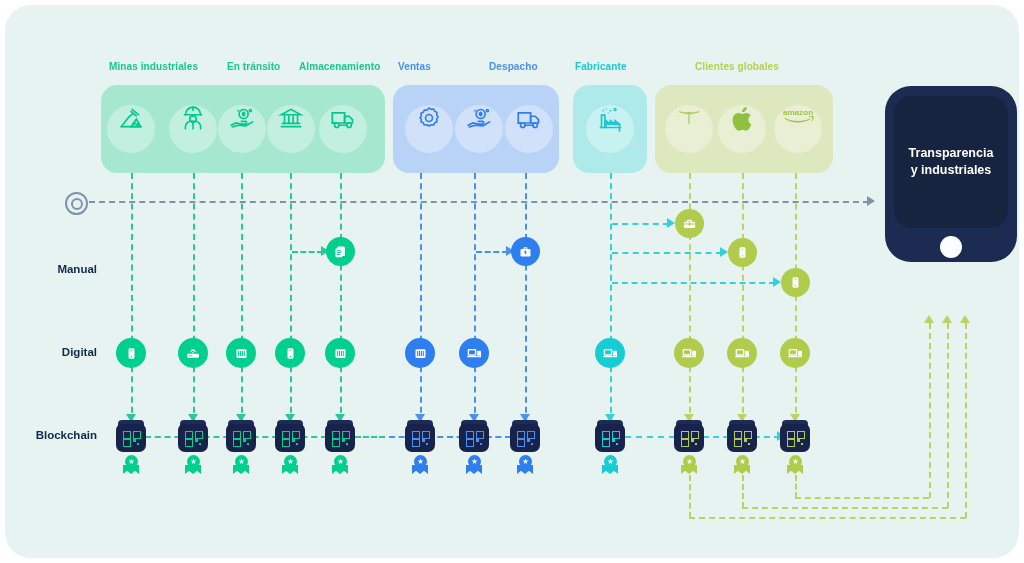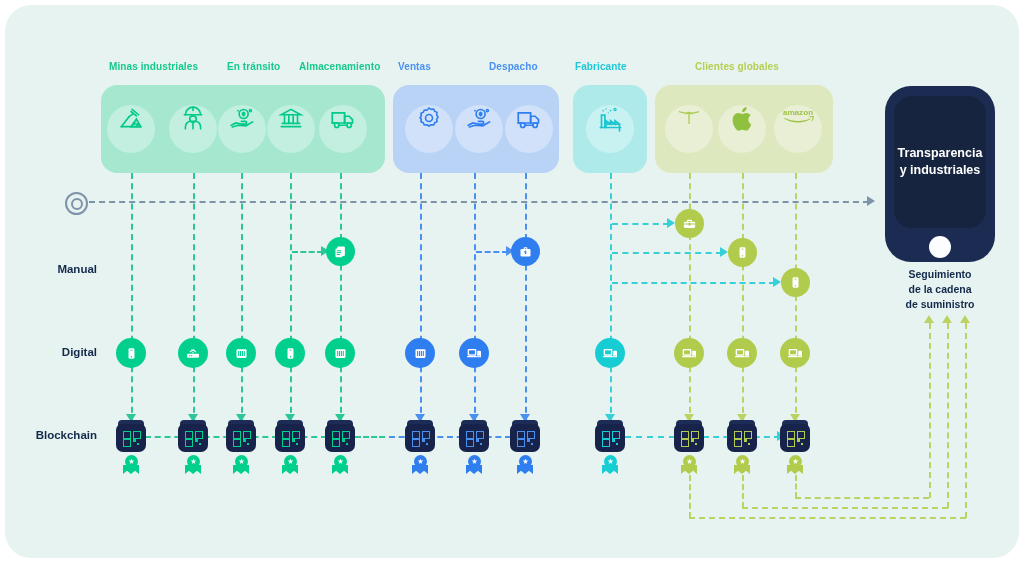--- a/index.html
+++ b/index.html
@@ -29,21 +29,21 @@
   .bc .qr{position:absolute;left:7px;top:11px;width:16px;height:14px;}
   .bc .qr i{position:absolute;display:block;}
 
   
   .seal{position:absolute;width:18px;height:20px;}
   .seal .disc{position:absolute;left:3px;top:0;width:13px;height:13px;border-radius:50%;}
   .seal .star{position:absolute;left:6.5px;top:3.5px;width:6px;height:6px;}
   .seal .rb{position:absolute;top:10px;width:8px;height:9px;}
 
   
-  #phone{position:absolute;left:880px;top:81px;width:110px;height:176px;background:#1b2b52;border-radius:26px;}
+  #phone{position:absolute;left:880px;top:81px;width:132px;height:176px;background:#1b2b52;border-radius:26px;}
   #phone .screen{position:absolute;left:9px;top:10px;right:9px;height:132px;background:#16243f;border-radius:18px;display:flex;align-items:center;justify-content:center;}
   #phone .ptxt{color:#ffffff;font-size:12.5px;font-weight:bold;line-height:1.35;text-align:center;}
   #phone .home{position:absolute;left:50%;margin-left:-11px;top:150px;width:22px;height:22px;border-radius:50%;background:#fbfdff;}
   #phonecap{position:absolute;left:873px;top:262px;width:124px;text-align:center;font-size:10.5px;font-weight:bold;color:#13294b;line-height:1.45;}
 
   .target{position:absolute;width:19px;height:19px;border-radius:50%;border:2.5px solid #7d93a8;}
   .target:after{content:"";position:absolute;left:3.5px;top:3.5px;width:8px;height:8px;border-radius:50%;border:2.5px solid #7d93a8;}
   svg{display:block;overflow:visible;}
 </style>
 </head>
@@ -593,20 +593,15 @@
 
   <div id="phone">
     <div class="screen">
       <div class="ptxt">
         <span>Transparencia</span><br>
         <span>y industriales</span>
       </div>
     </div>
     <div class="home"></div>
   </div>
-  <div id="phonecap">
-    <span>Seguimiento</span><br>
-    <span>de la cadena</span><br>
-    <span>de suministro</span>
-  </div>
 
 </div>
 </div>
 
 </body></html>

